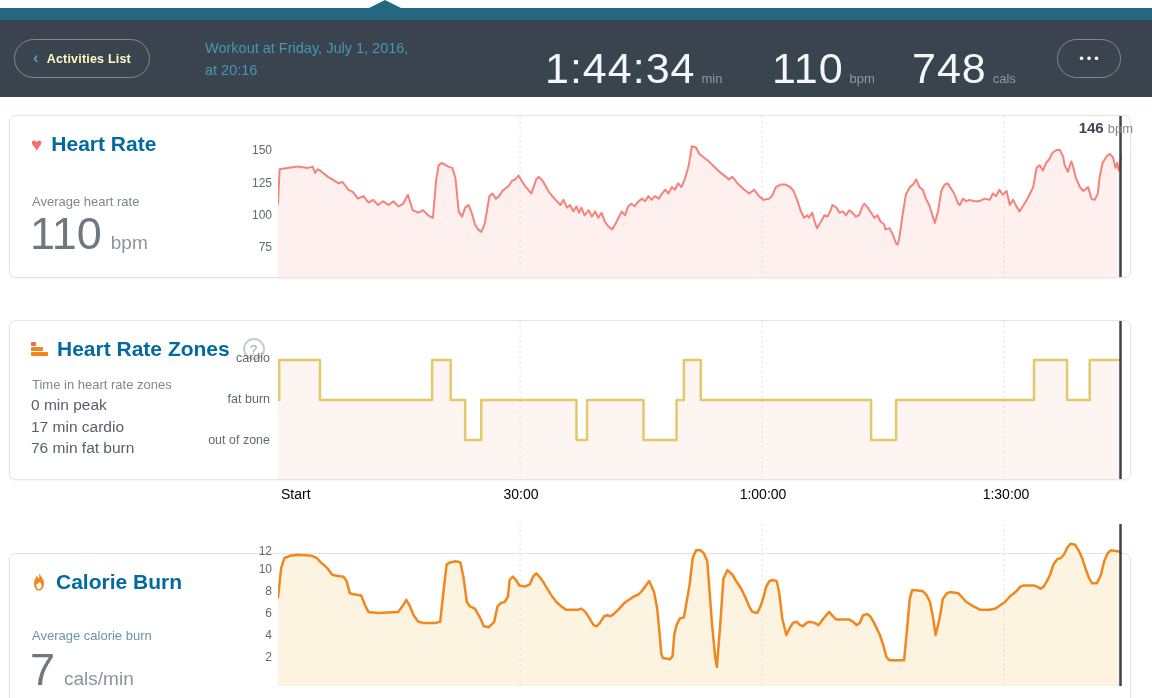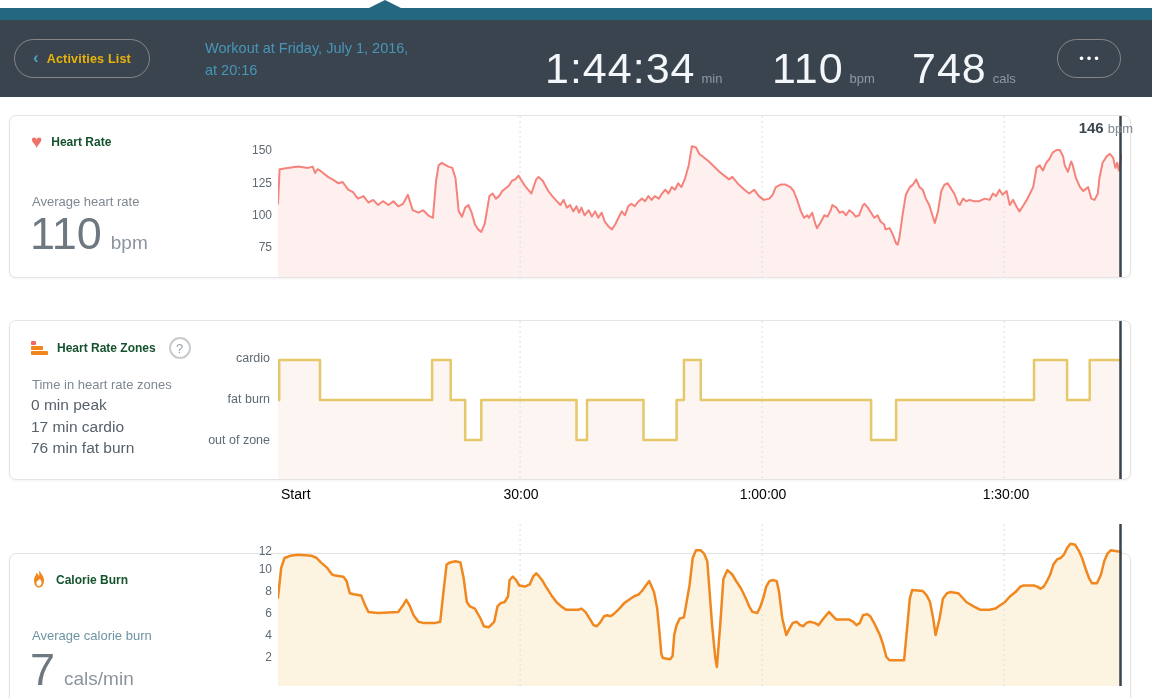--- a/index.html
+++ b/index.html
@@ -6,38 +6,38 @@
   html,body { width:1152px; height:698px; background:#ffffff; font-family:"Liberation Sans", sans-serif; overflow:hidden; }
 
   
   #teal-strip { position:absolute; left:0; top:8px; width:1152px; height:12px; background:#246781; }
   #teal-triangle { position:absolute; left:367px; top:0; width:0; height:0;
     border-left:18px solid transparent; border-right:18px solid transparent; border-bottom:9px solid #246781; }
   #header-bar { position:absolute; left:0; top:20px; width:1152px; height:77px; background:#3a444f; }
   #back-btn { position:absolute; left:14px; top:19px; height:39px; padding:0 18px; display:flex; align-items:center; gap:8px;
     border:1px solid rgba(196,186,176,0.55); border-radius:20px; cursor:pointer; }
   #back-btn .chev { color:#4fa0bd; font-size:17px; font-weight:bold; line-height:1; padding-bottom:2px; }
-  #back-btn .lbl { color:#eab308; font-size:12.5px; font-weight:bold; letter-spacing:0.2px; }
+  #back-btn .lbl { color:#fef9c3; font-size:12.5px; font-weight:bold; letter-spacing:0.2px; }
   #hdr-title { position:absolute; left:205px; top:17px; color:#4796b8; font-size:14.5px; font-weight:normal; line-height:22px; }
   .stat { position:absolute; top:24px; display:flex; align-items:baseline;margin-left:17px; }
   .stat .val { color:#f4f7f9; font-size:43px; font-weight:100; letter-spacing:1px; }
   .stat .unit { color:#8e98a2; font-size:13px; margin-left:6px; }
   #stat-duration { left:528px; } #stat-bpm { left:755px; } #stat-cals { left:895px; }
   #more-btn { position:absolute; left:1057px; top:19px; width:64px; height:39px; border:1px solid rgba(196,186,176,0.55);
     border-radius:20px; display:flex; align-items:center; justify-content:center; cursor:pointer; }
   #more-btn .dots { color:#ffffff; font-size:13px; letter-spacing:3px; padding-left:3px; }
 
   
   .panel { position:absolute; left:9px; width:1122px; background:#ffffff; border:1px solid #e4e4e4; border-radius:7px;
     box-shadow:0 1px 3px rgba(0,0,0,0.05); }
   #panel-hr   { top:115px; height:163px; }
   #panel-zone { top:320px; height:160px; }
   #panel-cal  { top:553px; height:164px; }
   .panel-head { position:absolute; left:21px; top:16px; display:flex; align-items:center; gap:9px; }
-  .panel-title { color:#14532d; font-size:12px; font-weight:bold; }
+  .panel-title { color:#0369a1; font-size:21px; font-weight:bold; }
   .heart-glyph { color:#f0716a; font-size:19px; line-height:1; }
   .zone-icon div { border-radius:1px; }
   .zi-1 { width:5px;  height:4px; background:#f2685e; }
   .zi-2 { width:12px; height:4px; background:#f0861c; margin-top:1px; }
   .zi-3 { width:17px; height:4px; background:#f0861c; margin-top:1px; }
   .help { width:22px; height:22px; border:2px solid #c9cccf; border-radius:50%; color:#9aa0a5; font-size:13px;
     display:flex; align-items:center; justify-content:center; margin-left:4px; cursor:pointer; }
   .sum-label { position:absolute; left:22px; font-size:13px; color:#7e8891; }
   .sum-value { position:absolute; left:20px; display:flex; align-items:baseline; }
   .sum-value .big { font-size:45px; font-weight:100; color:#6e7881; }

